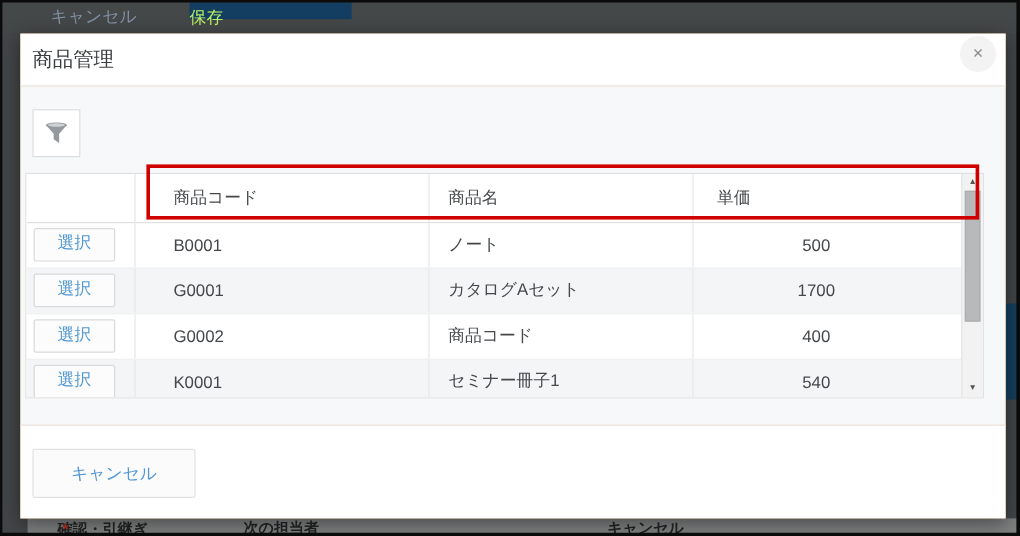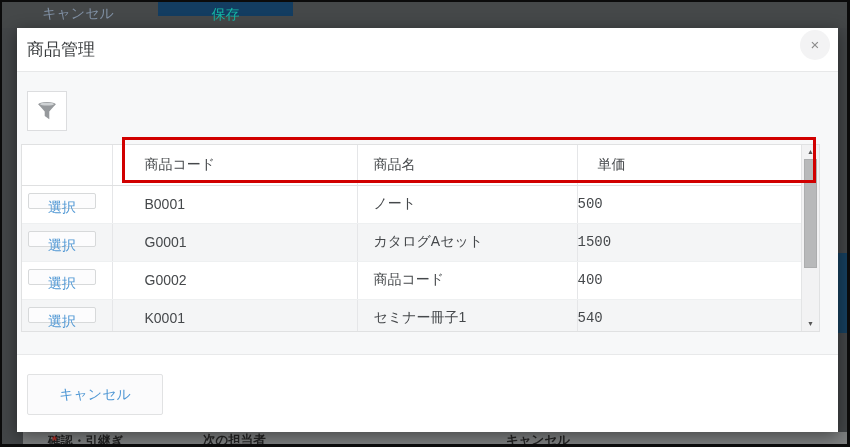--- a/index.html
+++ b/index.html
@@ -5,21 +5,21 @@
   * { margin:0; padding:0; box-sizing:border-box; }
   html,body { width:850px; height:447px; }
   body { font-family:"Liberation Sans","DejaVu Sans",sans-serif; }
 
   .screen { position:relative; width:850px; height:447px; background:#434648; overflow:hidden; }
   .frame { position:absolute; inset:0; border:2px solid #0b0b0b; border-right-width:3px; border-bottom-width:3px; z-index:60; pointer-events:none; }
 
   
   .top-bar { position:absolute; left:0; top:0; width:100%; height:28px; background:#454849; }
   .bg-cancel { position:absolute; left:40px; top:5px; width:76px; text-align:center; font-size:14px; color:#8191a5; }
-  .bg-save { position:absolute; left:158px; top:2px; width:135px; height:14px; background:#133d61; color:#14b8a6; font-size:14px; text-align:center; line-height:25px; }
+  .bg-save { position:absolute; left:158px; top:2px; width:135px; height:14px; background:#133d61; color:#bef264; font-size:14px; line-height:25px; }
   .right-strip-block { position:absolute; right:0; top:253px; width:12px; height:80px; background:#16405f; }
   .bottom-bar { position:absolute; left:0; top:432px; width:100%; height:13px; background:#7e8081; overflow:hidden; font-size:12.5px; color:#232323; font-weight:bold;margin-left:23px; }
   .bottom-bar span { position:absolute; top:1px; line-height:15px; white-space:nowrap; }
   .bb-confirm { left:25px; }
   .bb-required { color:#c03027; margin-left:4px; }
   .bb-next { left:180px;text-align:right; }
   .bb-note { left:483px; }
 
   
   .modal { position:absolute; left:17px; top:28px; width:821px; height:404px; background:#fdba74; box-shadow:0 4px 16px rgba(0,0,0,0.45); z-index:10;padding-left:34px; }
@@ -35,23 +35,23 @@
   table { border-collapse:collapse; table-layout:fixed; width:779px; font-size:14px; color:#45484b; }
   col.c1 { width:90px; } col.c2 { width:245px; } col.c3 { width:220px; } col.c4 { width:224px; }
   thead th { height:40px; background:#fff; font-weight:normal; text-align:left; border-bottom:1px solid #dfe0e1; }
   tbody td { height:38px; border-bottom:1px solid #eef0f1; }
   th + th, td + td { border-left:1px solid #e5e6e8; }
   tr.row-even td { background:#f4f5f6; }
   tr.row-odd td { background:#ffffff; }
   .cell-code { padding-left:32px; }
   .cell-name { padding-left:16px; }
   th.cell-price { padding-left:20px; }
-  td.cell-price { text-align:left; padding-right:18px;font-family:Liberation Mono, monospace; }
+  td.cell-price { text-align:center; padding-right:18px; }
   .cell-select { padding-left:6px; }
-  .select-btn { display:inline-block; width:68px; height:16px; line-height:26px; text-align:center; background:#fcfcfd; border:1px solid #d7d9da; border-radius:2px; color:#4f97d4; font-size:14px; cursor:pointer; }
+  .select-btn { display:inline-block; width:68px; height:28px; line-height:26px; text-align:center; background:#fcfcfd; border:1px solid #d7d9da; border-radius:2px; color:#4f97d4; font-size:14px; cursor:pointer;font-family:Liberation Mono, monospace; }
 
   .scrollbar { position:relative; width:18px; height:186px; background:#f2f2f3; border-left:1px solid #e3e4e5; }
   .sb-arrow { position:absolute; left:0; width:100%; height:14px; font-size:7px; line-height:14px; text-align:center; color:#555; cursor:pointer; }
   .sb-up { top:0; } .sb-down { bottom:0; }
   .sb-thumb { position:absolute; left:2px; top:14px; width:13px; height:109px; background:#b8b9ba; border:1px solid #acadae; cursor:pointer; }
 
   .modal-footer { position:absolute; left:0; top:326px; width:100%; height:78px; background:#fff; border-top:1px solid #e8e9ea; }
   .footer-cancel { position:absolute; left:10px; top:19px; width:136px; height:41px; background:#fbfbfc; border:1px solid #e1e2e3; border-radius:2px; color:#4f97d4; font-size:14px; cursor:pointer; }
 
   
@@ -114,21 +114,21 @@
               <tr class="row-odd">
                 <td class="cell-select"><button class="select-btn">選択</button></td>
                 <td class="cell-code">B0001</td>
                 <td class="cell-name">ノート</td>
                 <td class="cell-price">500</td>
               </tr>
               <tr class="row-even">
                 <td class="cell-select"><button class="select-btn">選択</button></td>
                 <td class="cell-code">G0001</td>
                 <td class="cell-name">カタログAセット</td>
-                <td class="cell-price">1500</td>
+                <td class="cell-price">1700</td>
               </tr>
               <tr class="row-odd">
                 <td class="cell-select"><button class="select-btn">選択</button></td>
                 <td class="cell-code">G0002</td>
                 <td class="cell-name">商品コード</td>
                 <td class="cell-price">400</td>
               </tr>
               <tr class="row-even">
                 <td class="cell-select"><button class="select-btn">選択</button></td>
                 <td class="cell-code">K0001</td>

